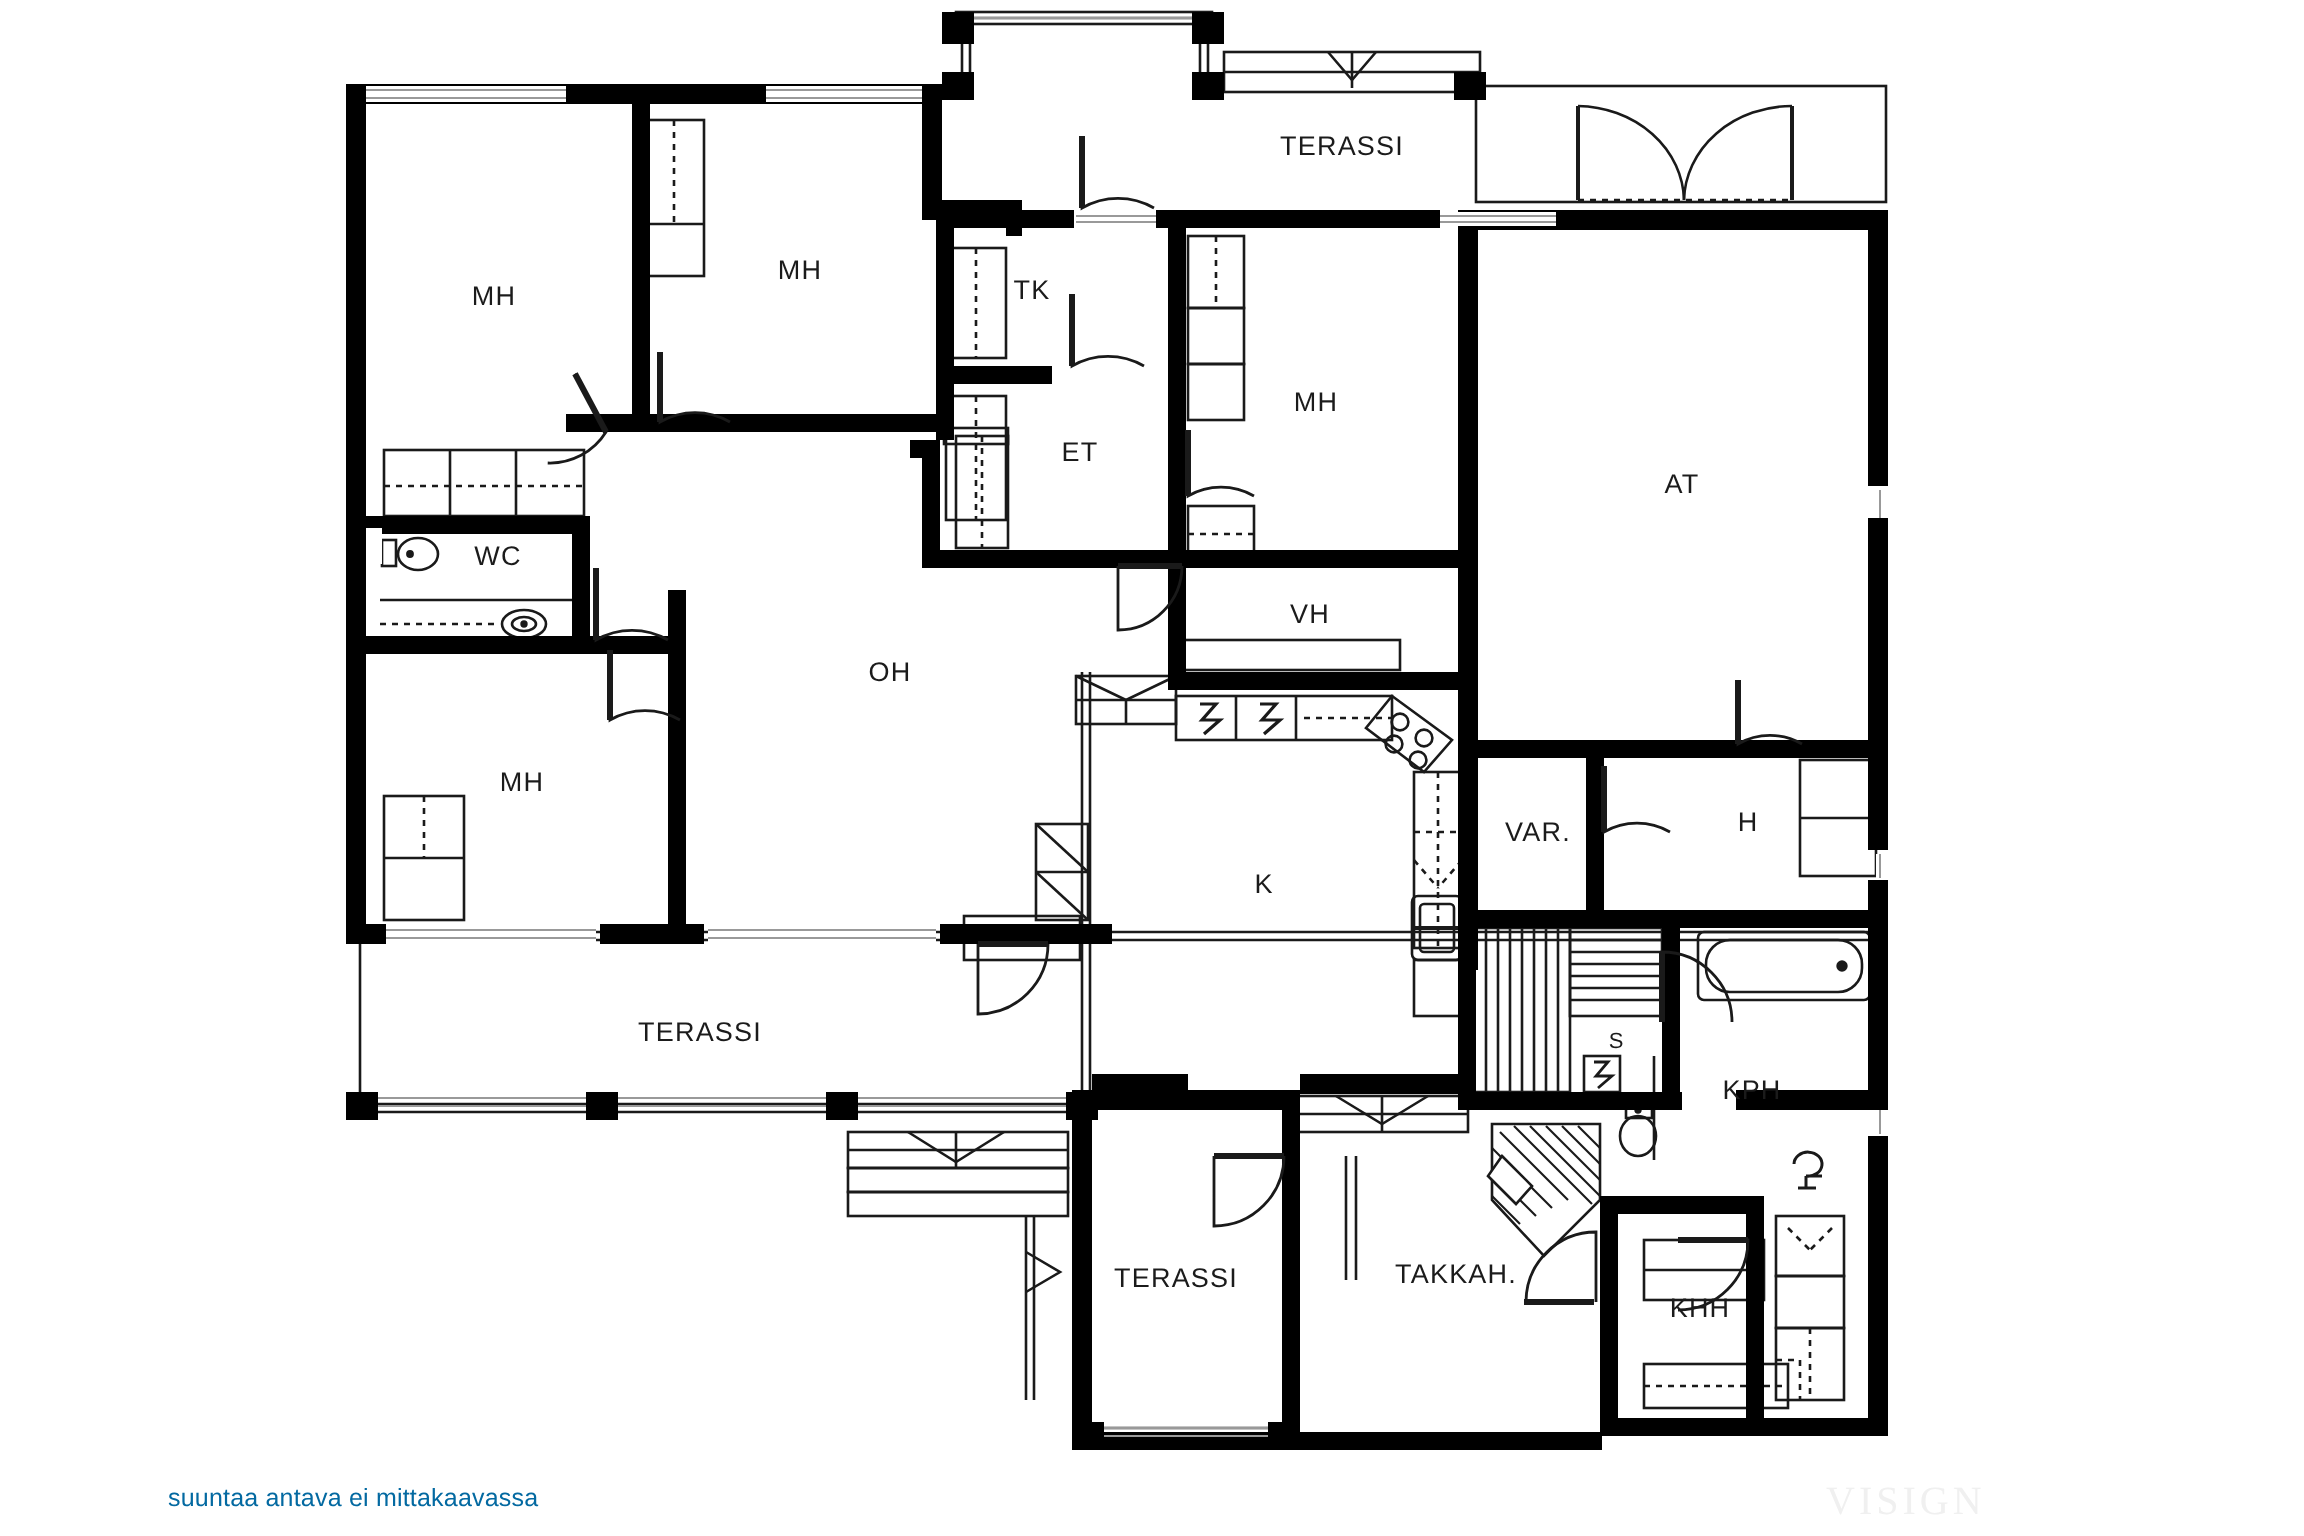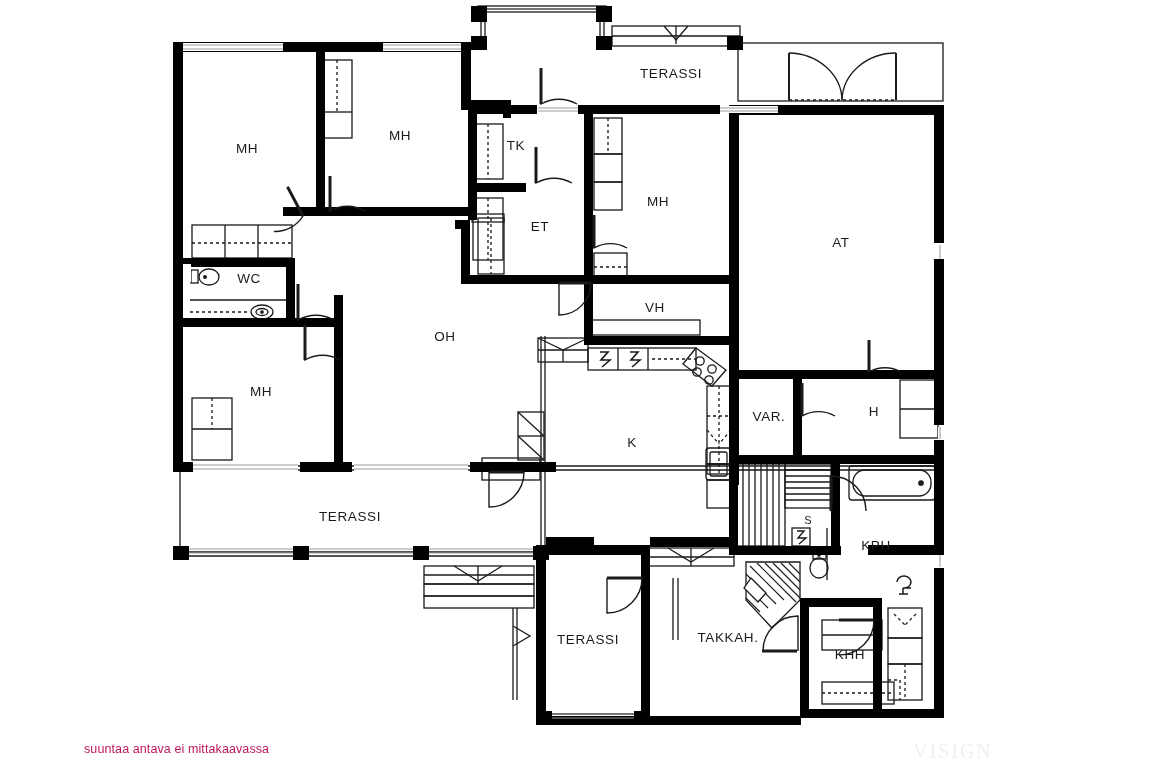--- a/index.html
+++ b/index.html
@@ -1,20 +1,20 @@
 <!DOCTYPE html>
 <html><head>
 <meta charset="utf-8">
 <style>
   html,body{margin:0;padding:0;background:#ffffff;}
   body{width:1152px;height:768px;overflow:hidden;
        font-family:"Liberation Sans","DejaVu Sans",sans-serif;}
   #stage{position:relative;width:1152px;height:768px;background:#fff;}
   #plan{position:absolute;left:0;top:0;width:1152px;height:768px;}
-  .caption{position:absolute;left:84px;top:742px;font-size:12.5px;color:#be185d;
+  .caption{position:absolute;left:84px;top:742px;font-size:12.5px;color:#0369a1;
            letter-spacing:.1px;white-space:nowrap;}
   .wm{position:absolute;left:913px;top:740px;font-family:"Liberation Serif","DejaVu Serif",serif;
       font-size:20px;letter-spacing:2px;color:#f0f0f0;white-space:nowrap;}
   text.rm{font-family:"Liberation Sans","DejaVu Sans",sans-serif;font-size:13.5px;
           fill:#1b1b1b;text-anchor:middle;dominant-baseline:middle;letter-spacing:.6px;}
   text.rs{font-family:"Liberation Sans","DejaVu Sans",sans-serif;font-size:11px;
           fill:#1b1b1b;text-anchor:middle;dominant-baseline:middle;}
 </style>
 </head>
 <body>

